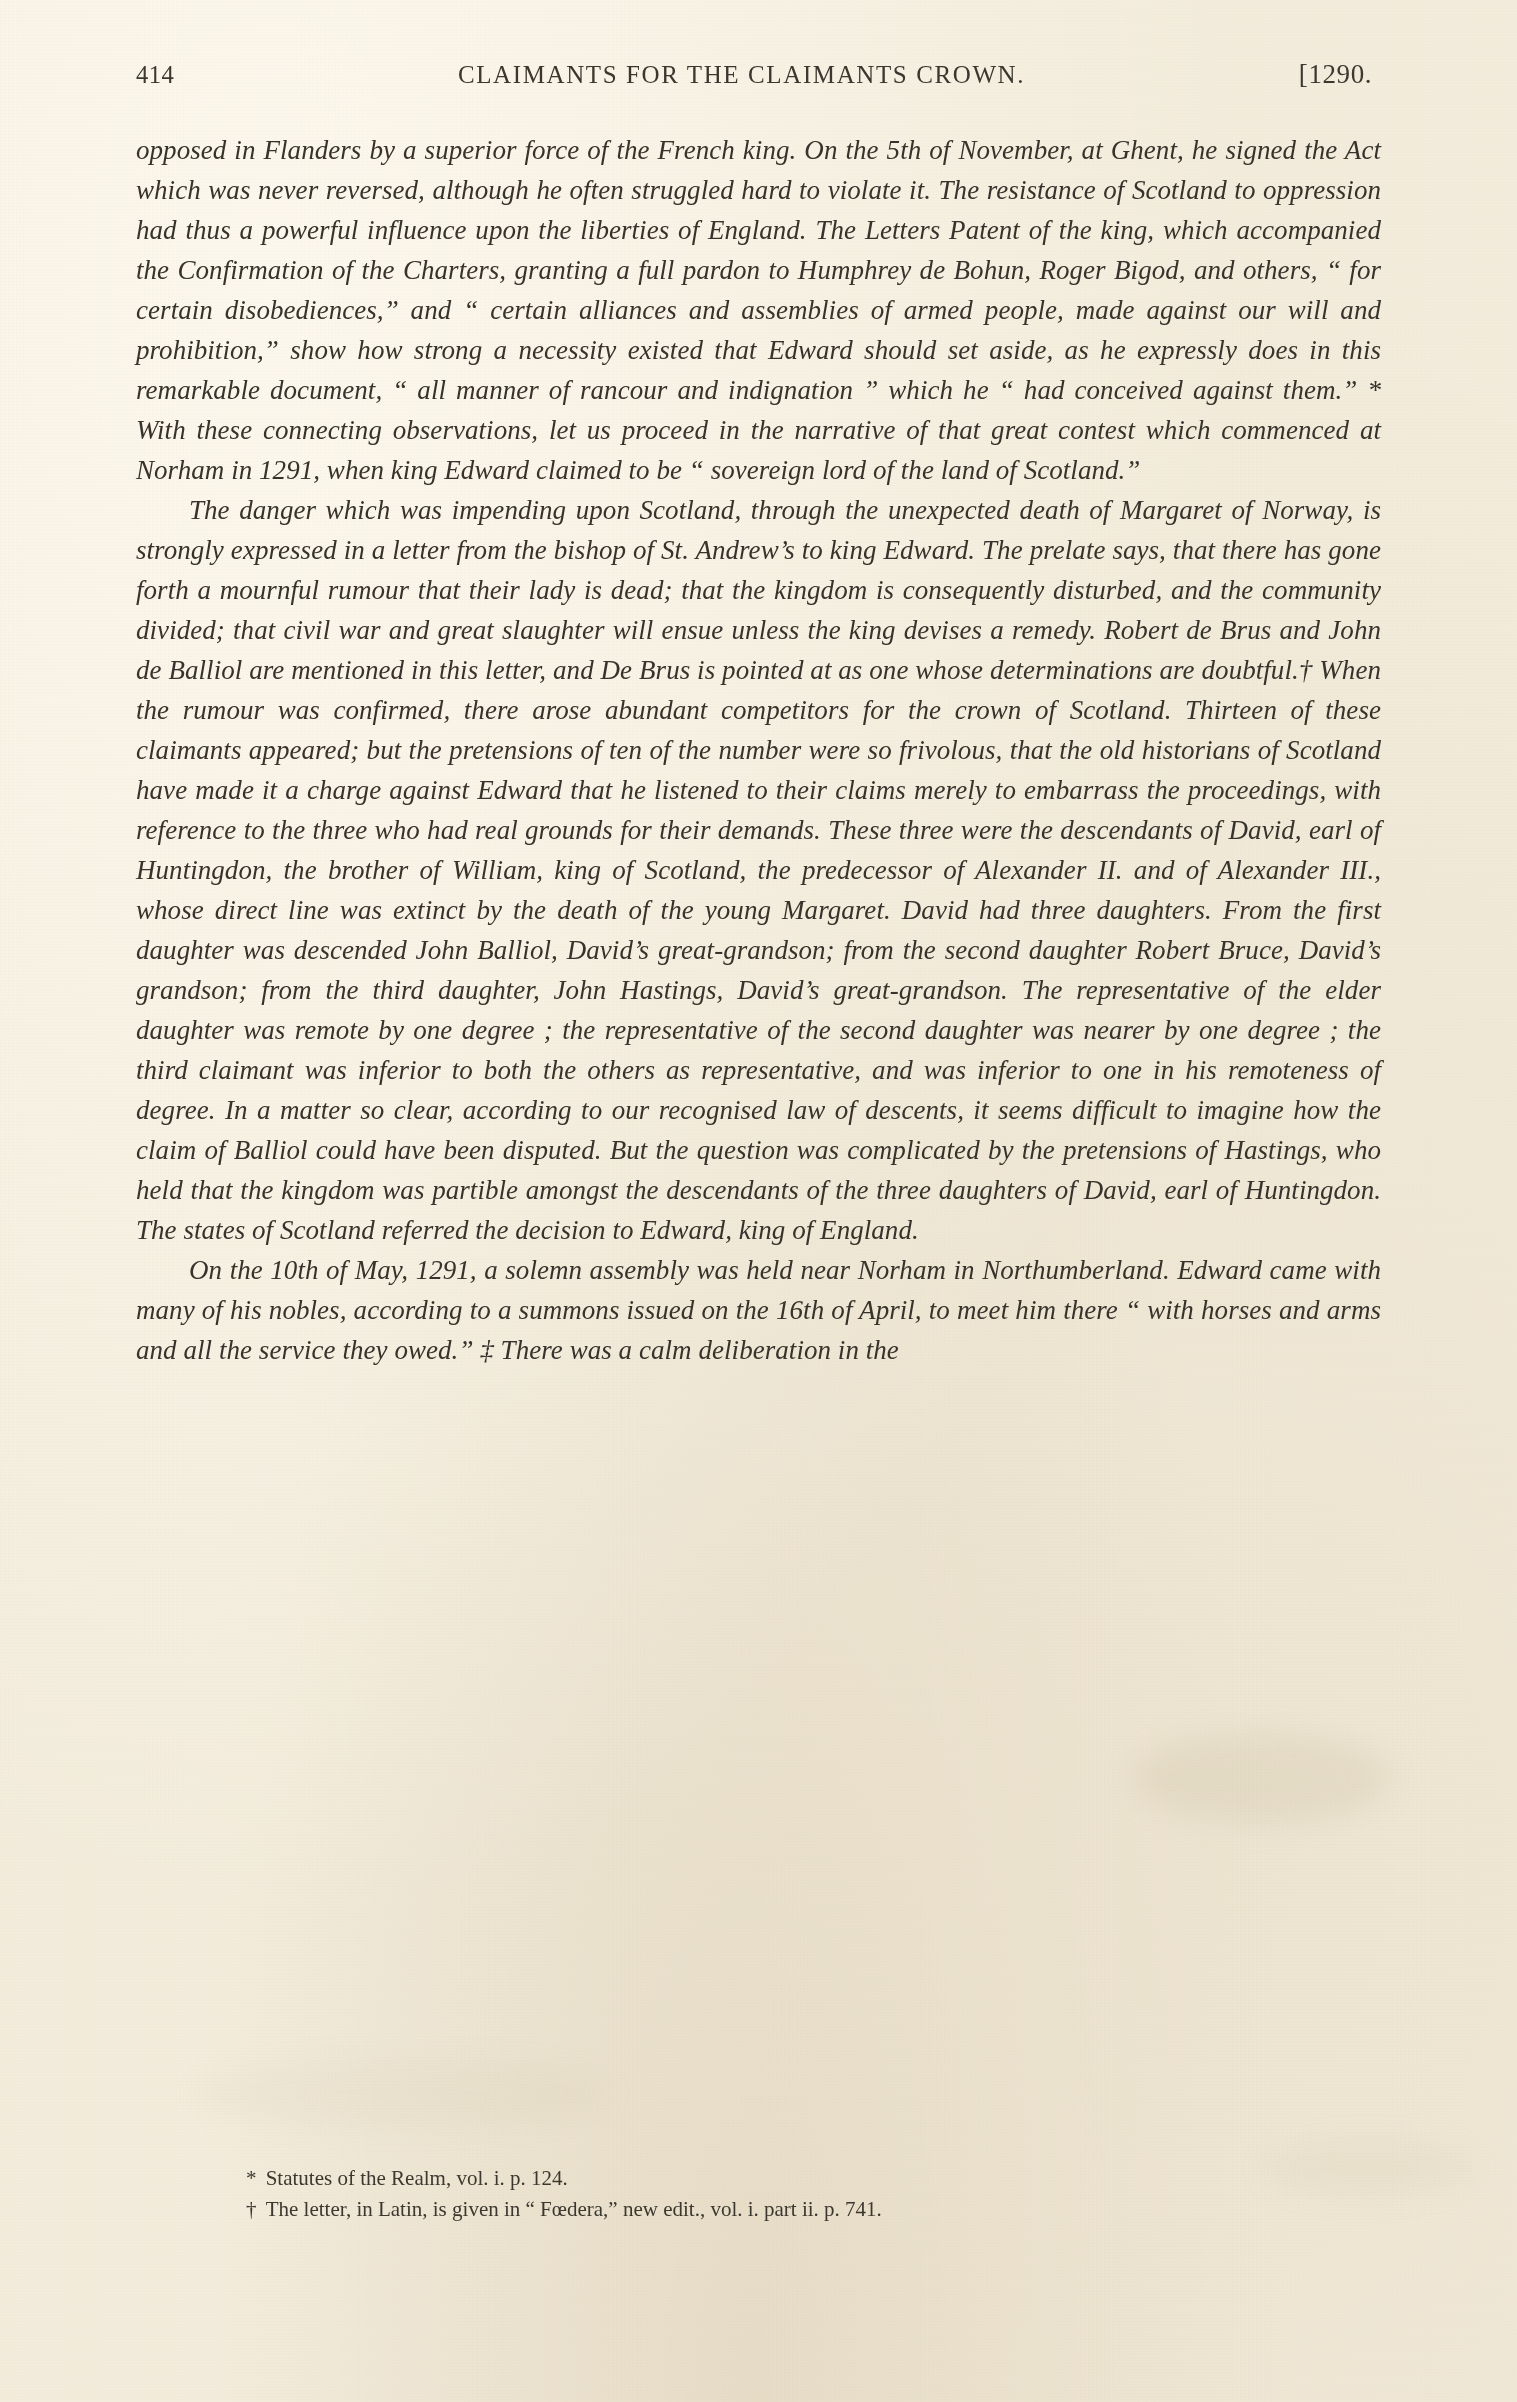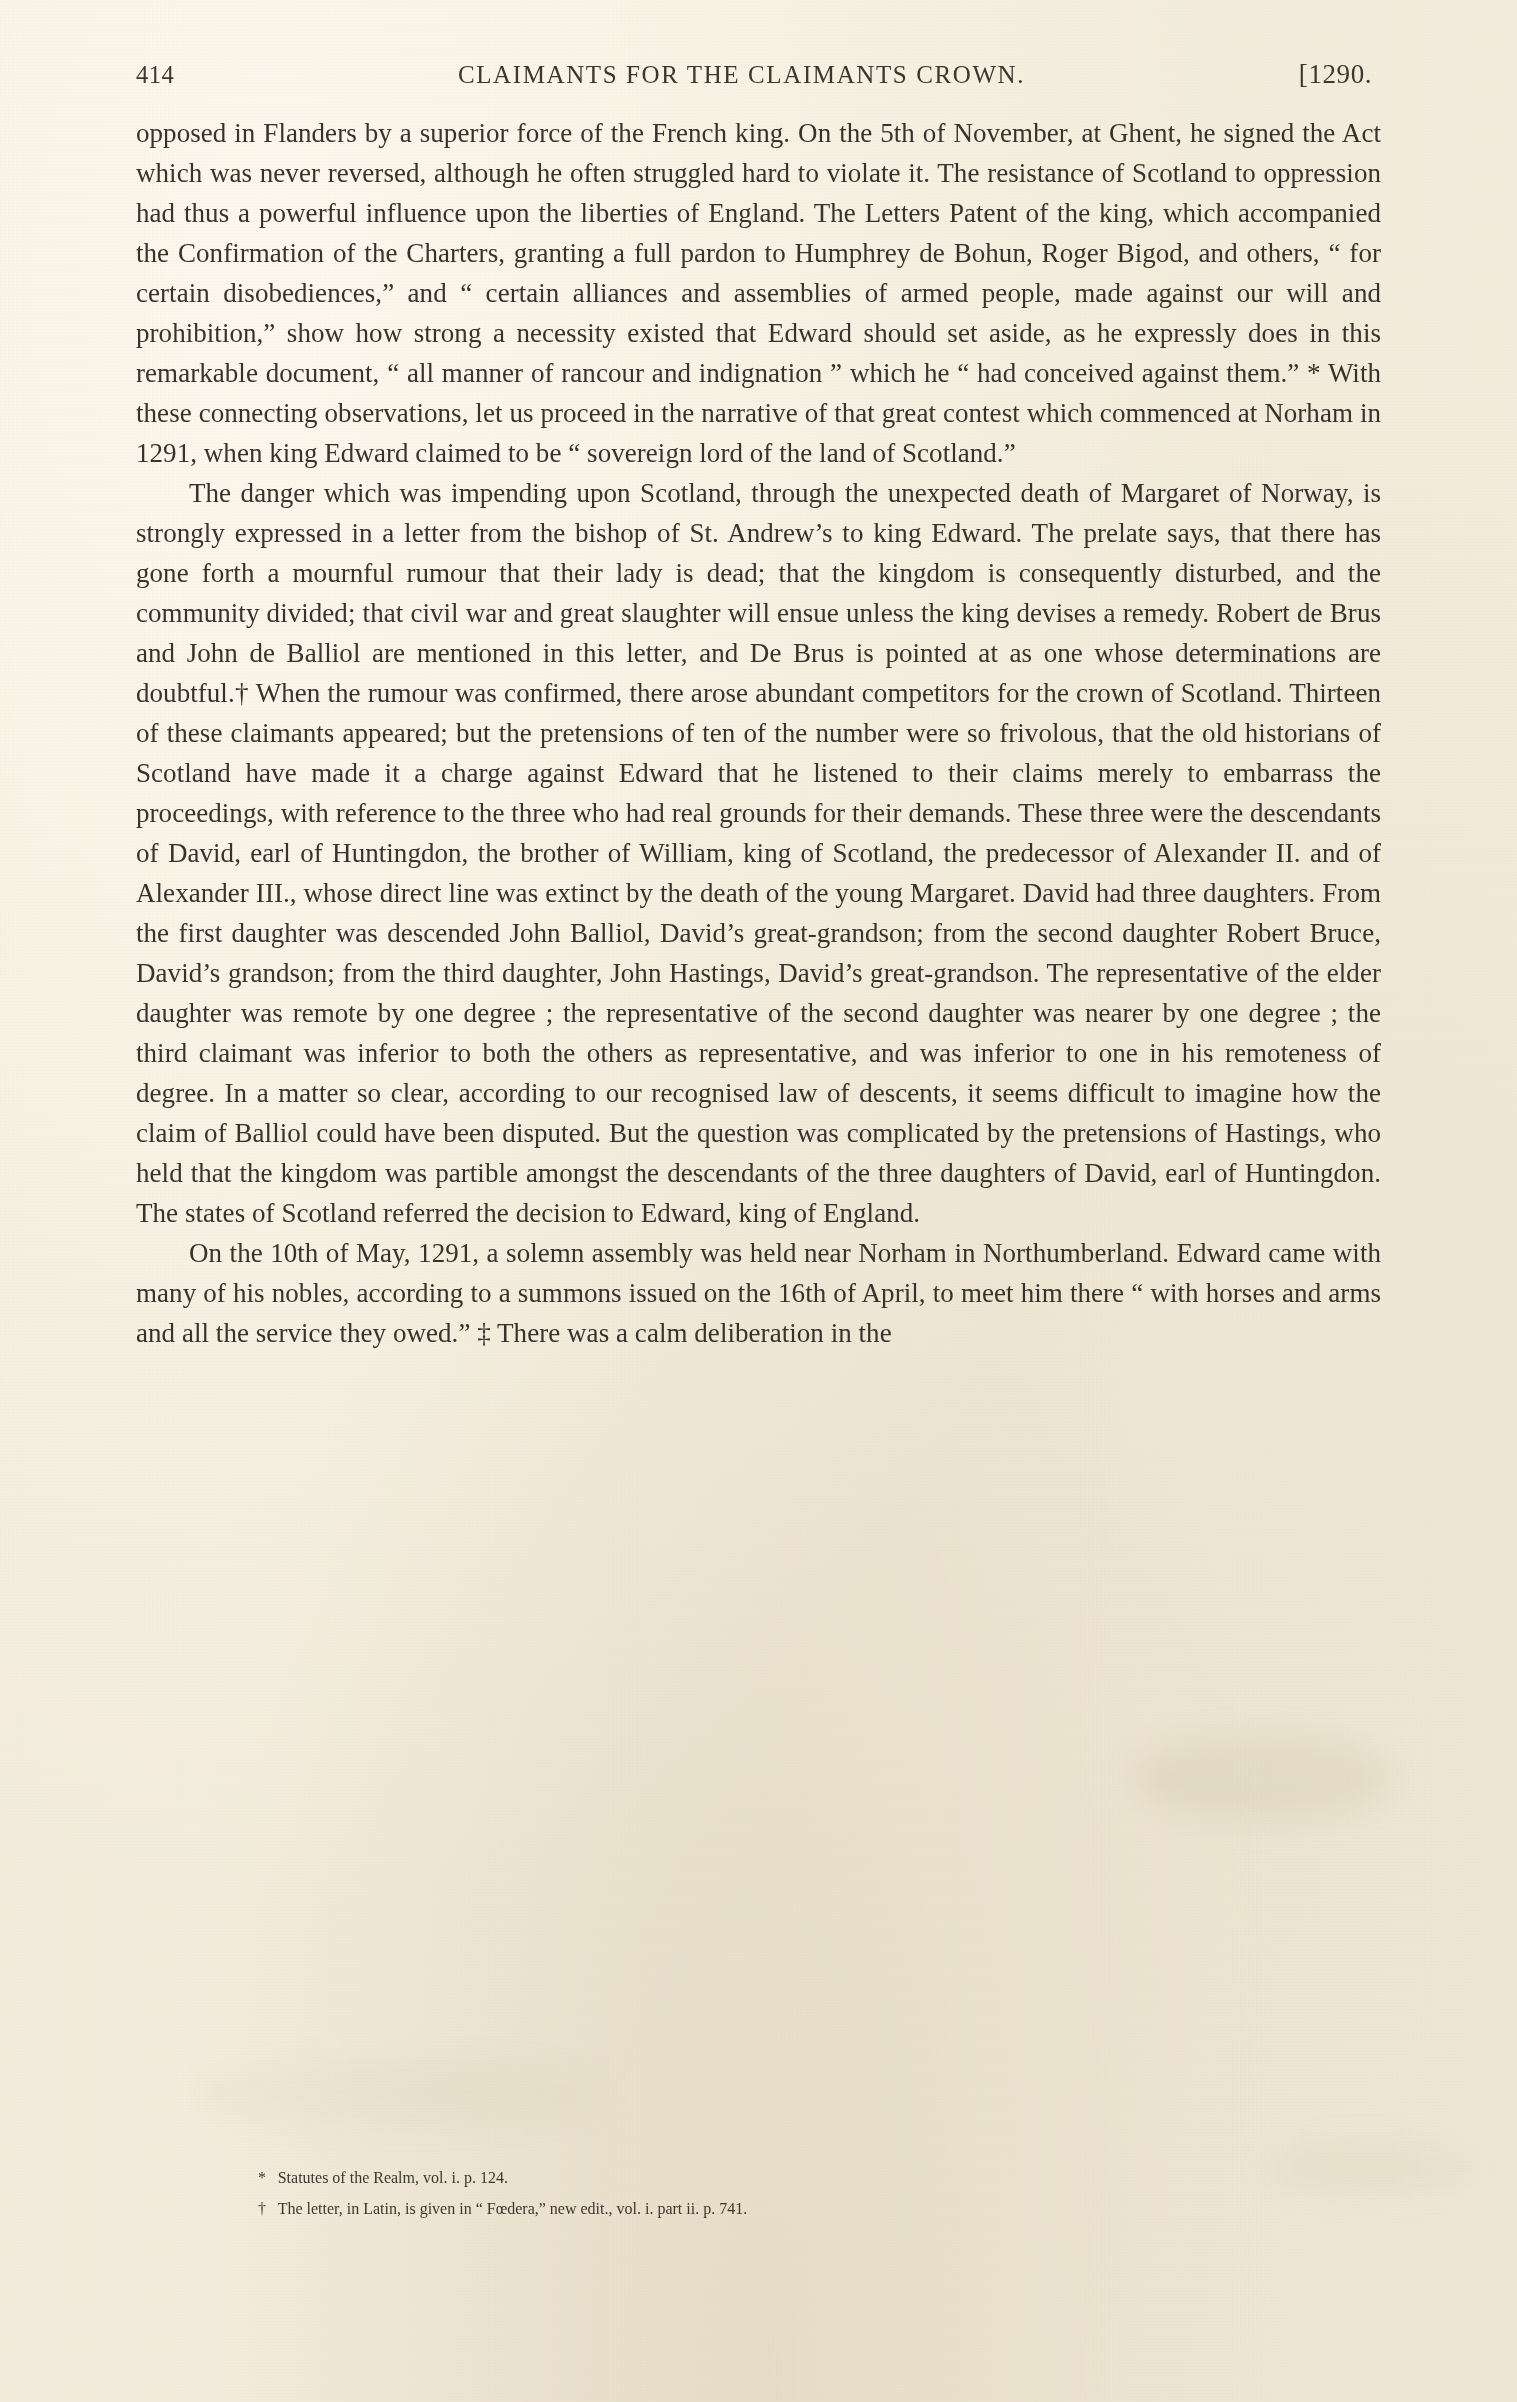--- a/index.html
+++ b/index.html
@@ -64,42 +64,43 @@
   .folio-right {
     width: 91px;
     text-align: center;
     font-size: 27px;
     letter-spacing: 0.6px;
     color: #3b372f;
   }
 
   
   .body-text {
-    margin-top: 21px;
+    margin-top: 38px;
     font-size: 27px;
     line-height: 40px;
     text-align: justify;
     color: #36322b;
     letter-spacing: 0.05px;
+    font-style: italic;
   }
   .body-text p {
     margin: 0;
     text-indent: 53px;
   }
   .body-text p.noindent {
     text-indent: 0;
   }
 
   
   .footnotes {
     position: absolute;
-    left: 258px;
+    left: 246px;
     right: 136px;
     top: 2163px;
-    font-size: 16px;
+    font-size: 21px;
     line-height: 30.5px;
     color: #3b372f;
   }
   .footnotes div {
     white-space: nowrap;
   }
   .fn-mark {
     display: inline-block;
     width: 19.7px;
   }

